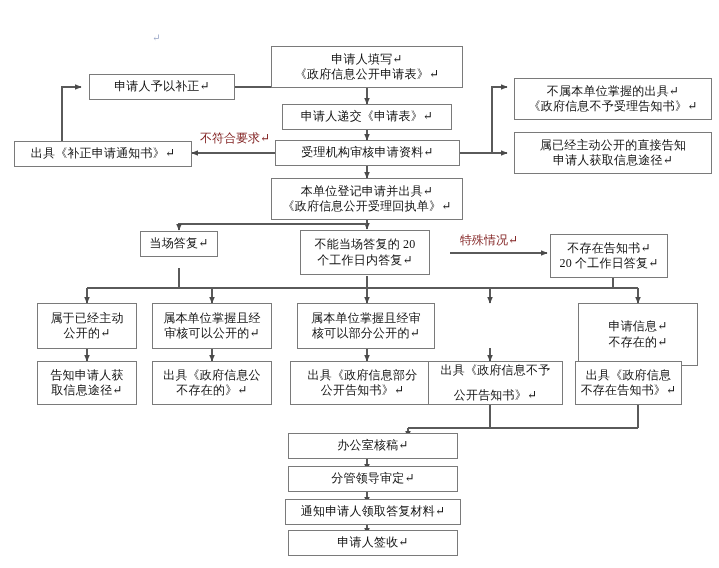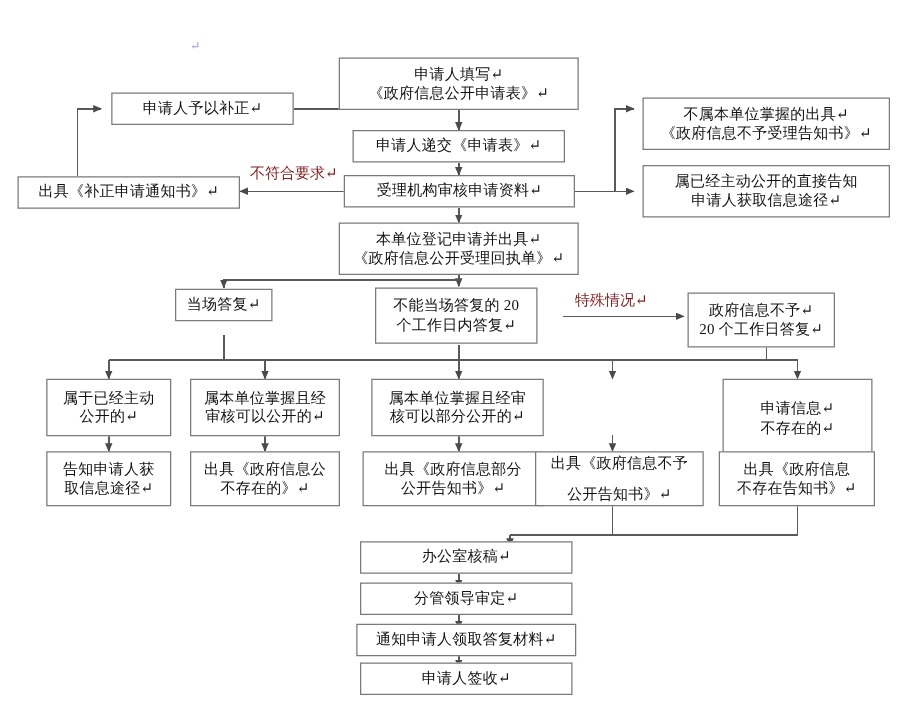--- a/index.html
+++ b/index.html
@@ -169,21 +169,21 @@
   <div class="node" style="left:140px; top:231px; width:78px; height:26px;">
     <span class="ln">当场答复↵</span>
   </div>
 
   <div class="node" style="left:300px; top:230px; width:130px; height:45px;">
     <span class="ln">不能当场答复的 20</span>
     <span class="ln">个工作日内答复↵</span>
   </div>
 
   <div class="node" style="left:550px; top:234px; width:118px; height:44px;">
-    <span class="ln">政府信息不予↵</span>
+    <span class="ln">不存在告知书↵</span>
     <span class="ln">20 个工作日答复↵</span>
   </div>
 
   <div class="node" style="left:37px; top:303px; width:100px; height:46px;">
     <span class="ln">属于已经主动</span>
     <span class="ln">公开的↵</span>
   </div>
 
   <div class="node" style="left:152px; top:303px; width:120px; height:46px;">
     <span class="ln">属本单位掌握且经</span>
@@ -214,21 +214,21 @@
   <div class="node" style="left:290px; top:361px; width:145px; height:44px;">
     <span class="ln">出具《政府信息部分</span>
     <span class="ln">公开告知书》↵</span>
   </div>
 
   <div class="node" style="left:428px; top:361px; width:135px; height:44px;justify-content:space-between;">
     <span class="ln">出具《政府信息不予</span>
     <span class="ln">公开告知书》↵</span>
   </div>
 
-  <div class="node" style="left:575px; top:361px; width:125px; height:44px;">
+  <div class="node" style="left:575px; top:361px; width:107px; height:44px;">
     <span class="ln">出具《政府信息</span>
     <span class="ln">不存在告知书》↵</span>
   </div>
 
   <div class="node" style="left:288px; top:433px; width:170px; height:26px;">
     <span class="ln">办公室核稿↵</span>
   </div>
 
   <div class="node" style="left:288px; top:466px; width:170px; height:26px;">
     <span class="ln">分管领导审定↵</span>

